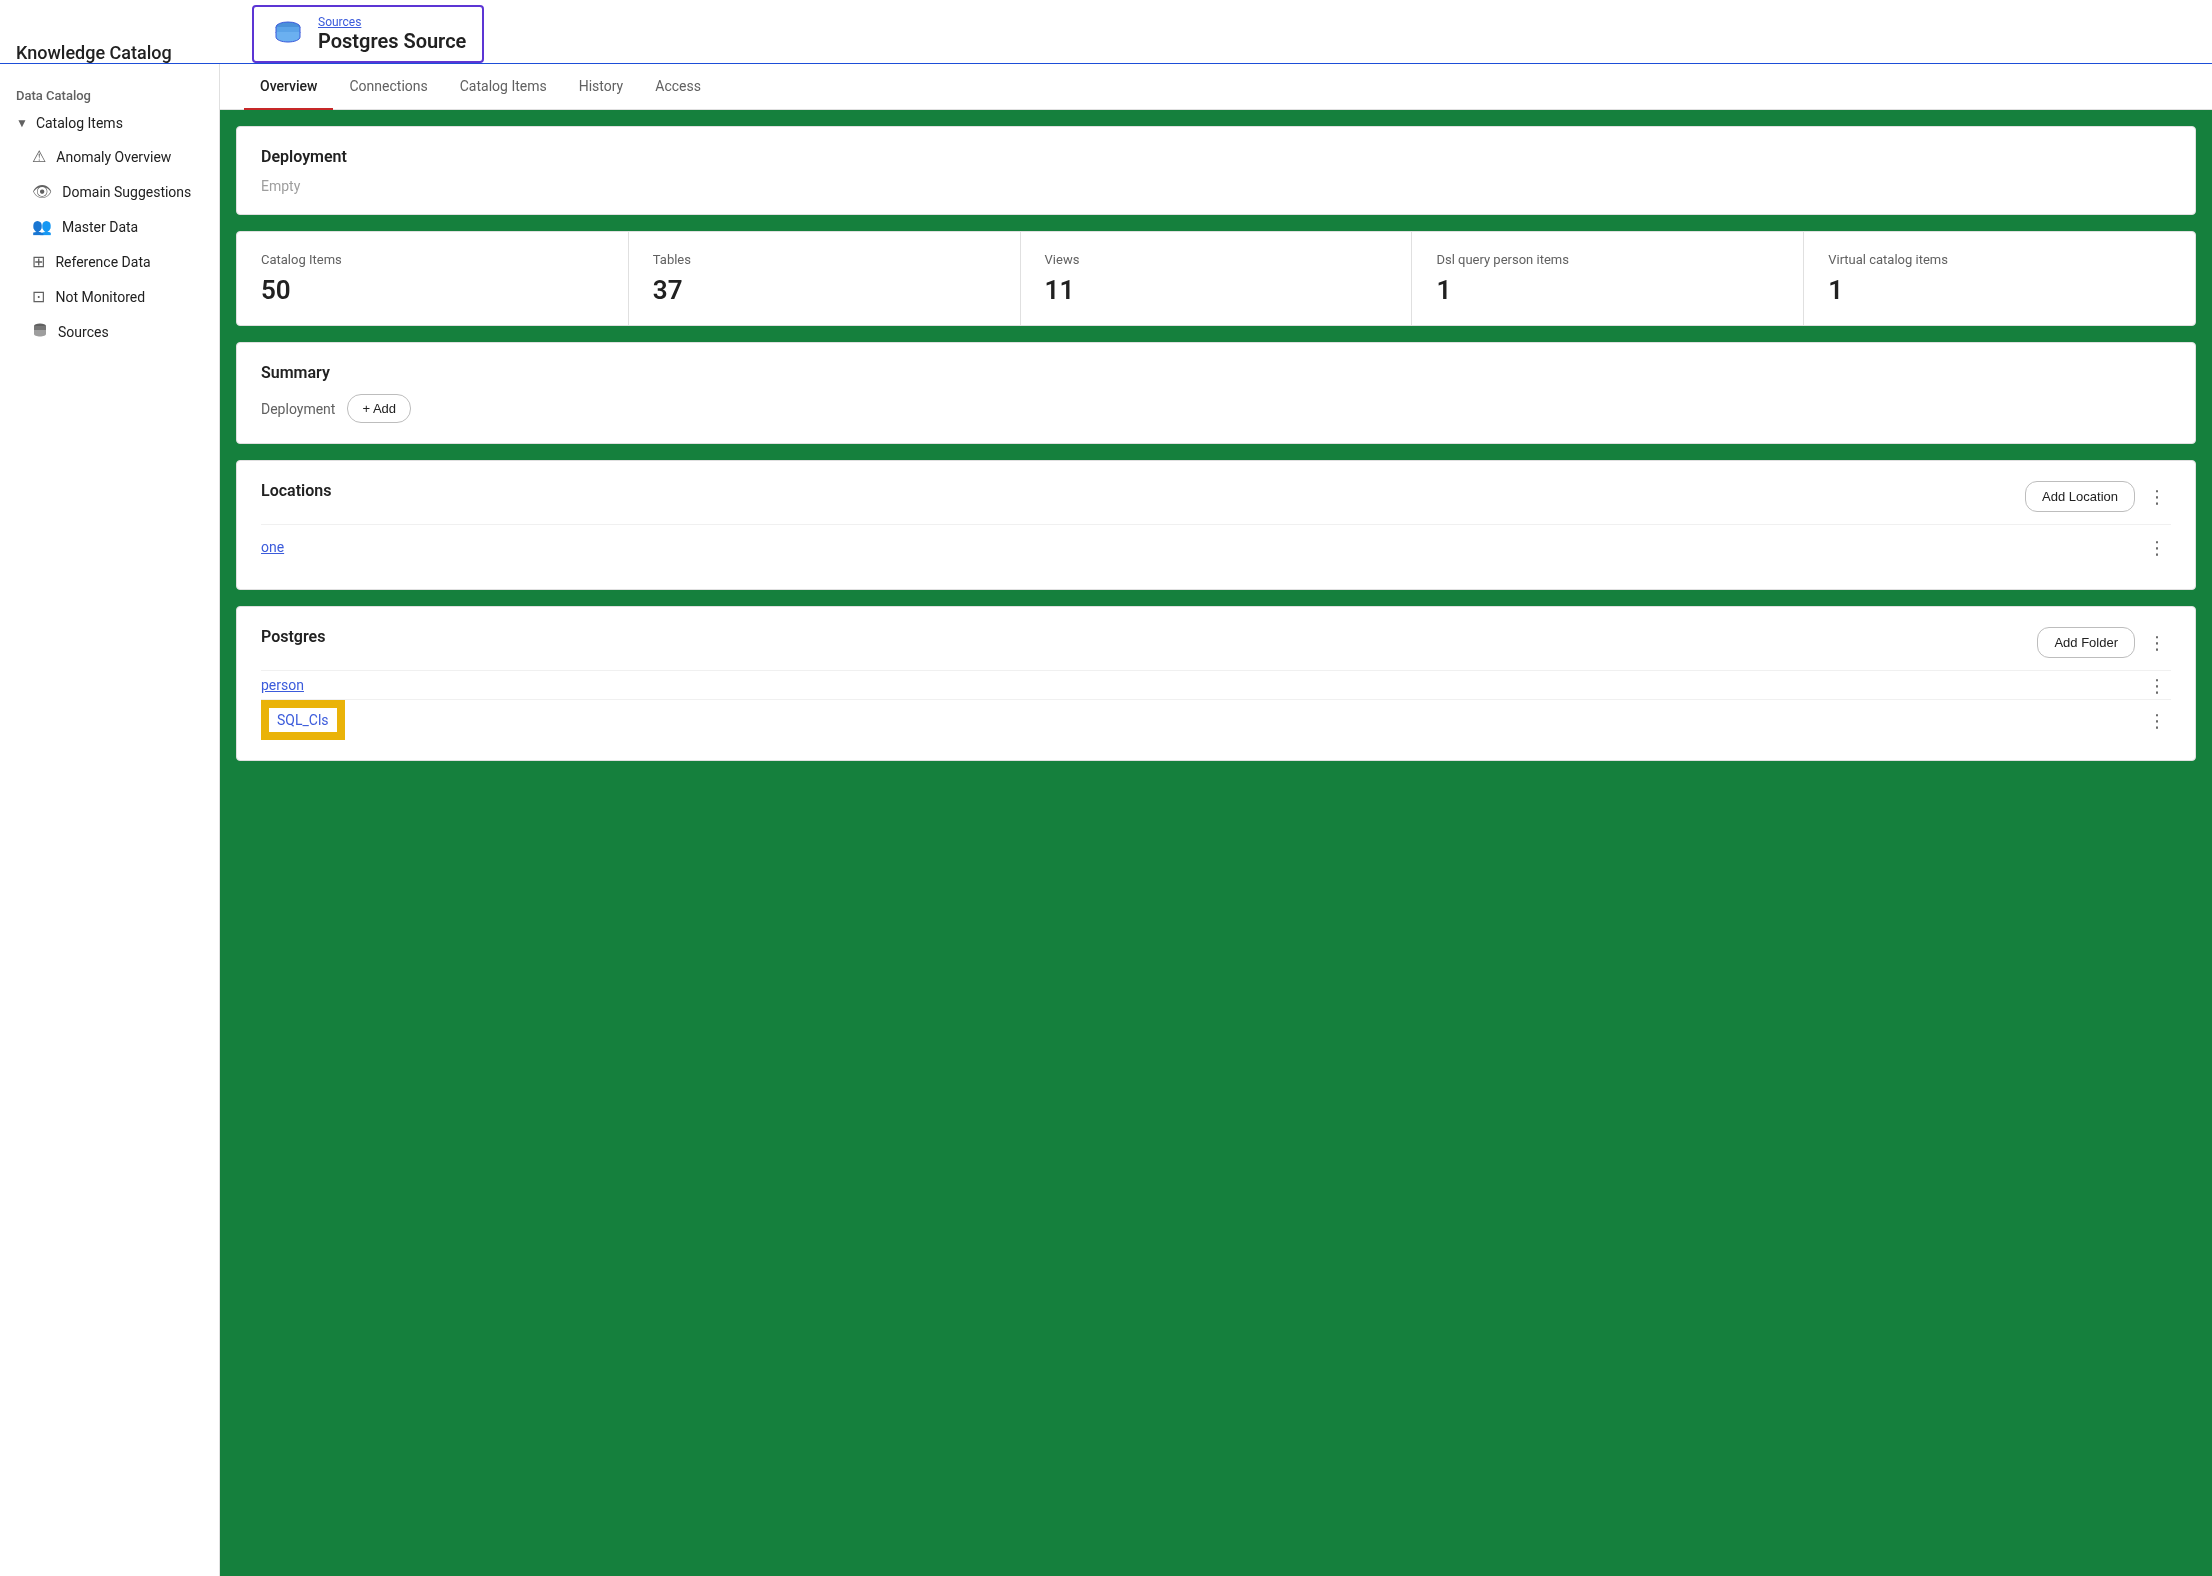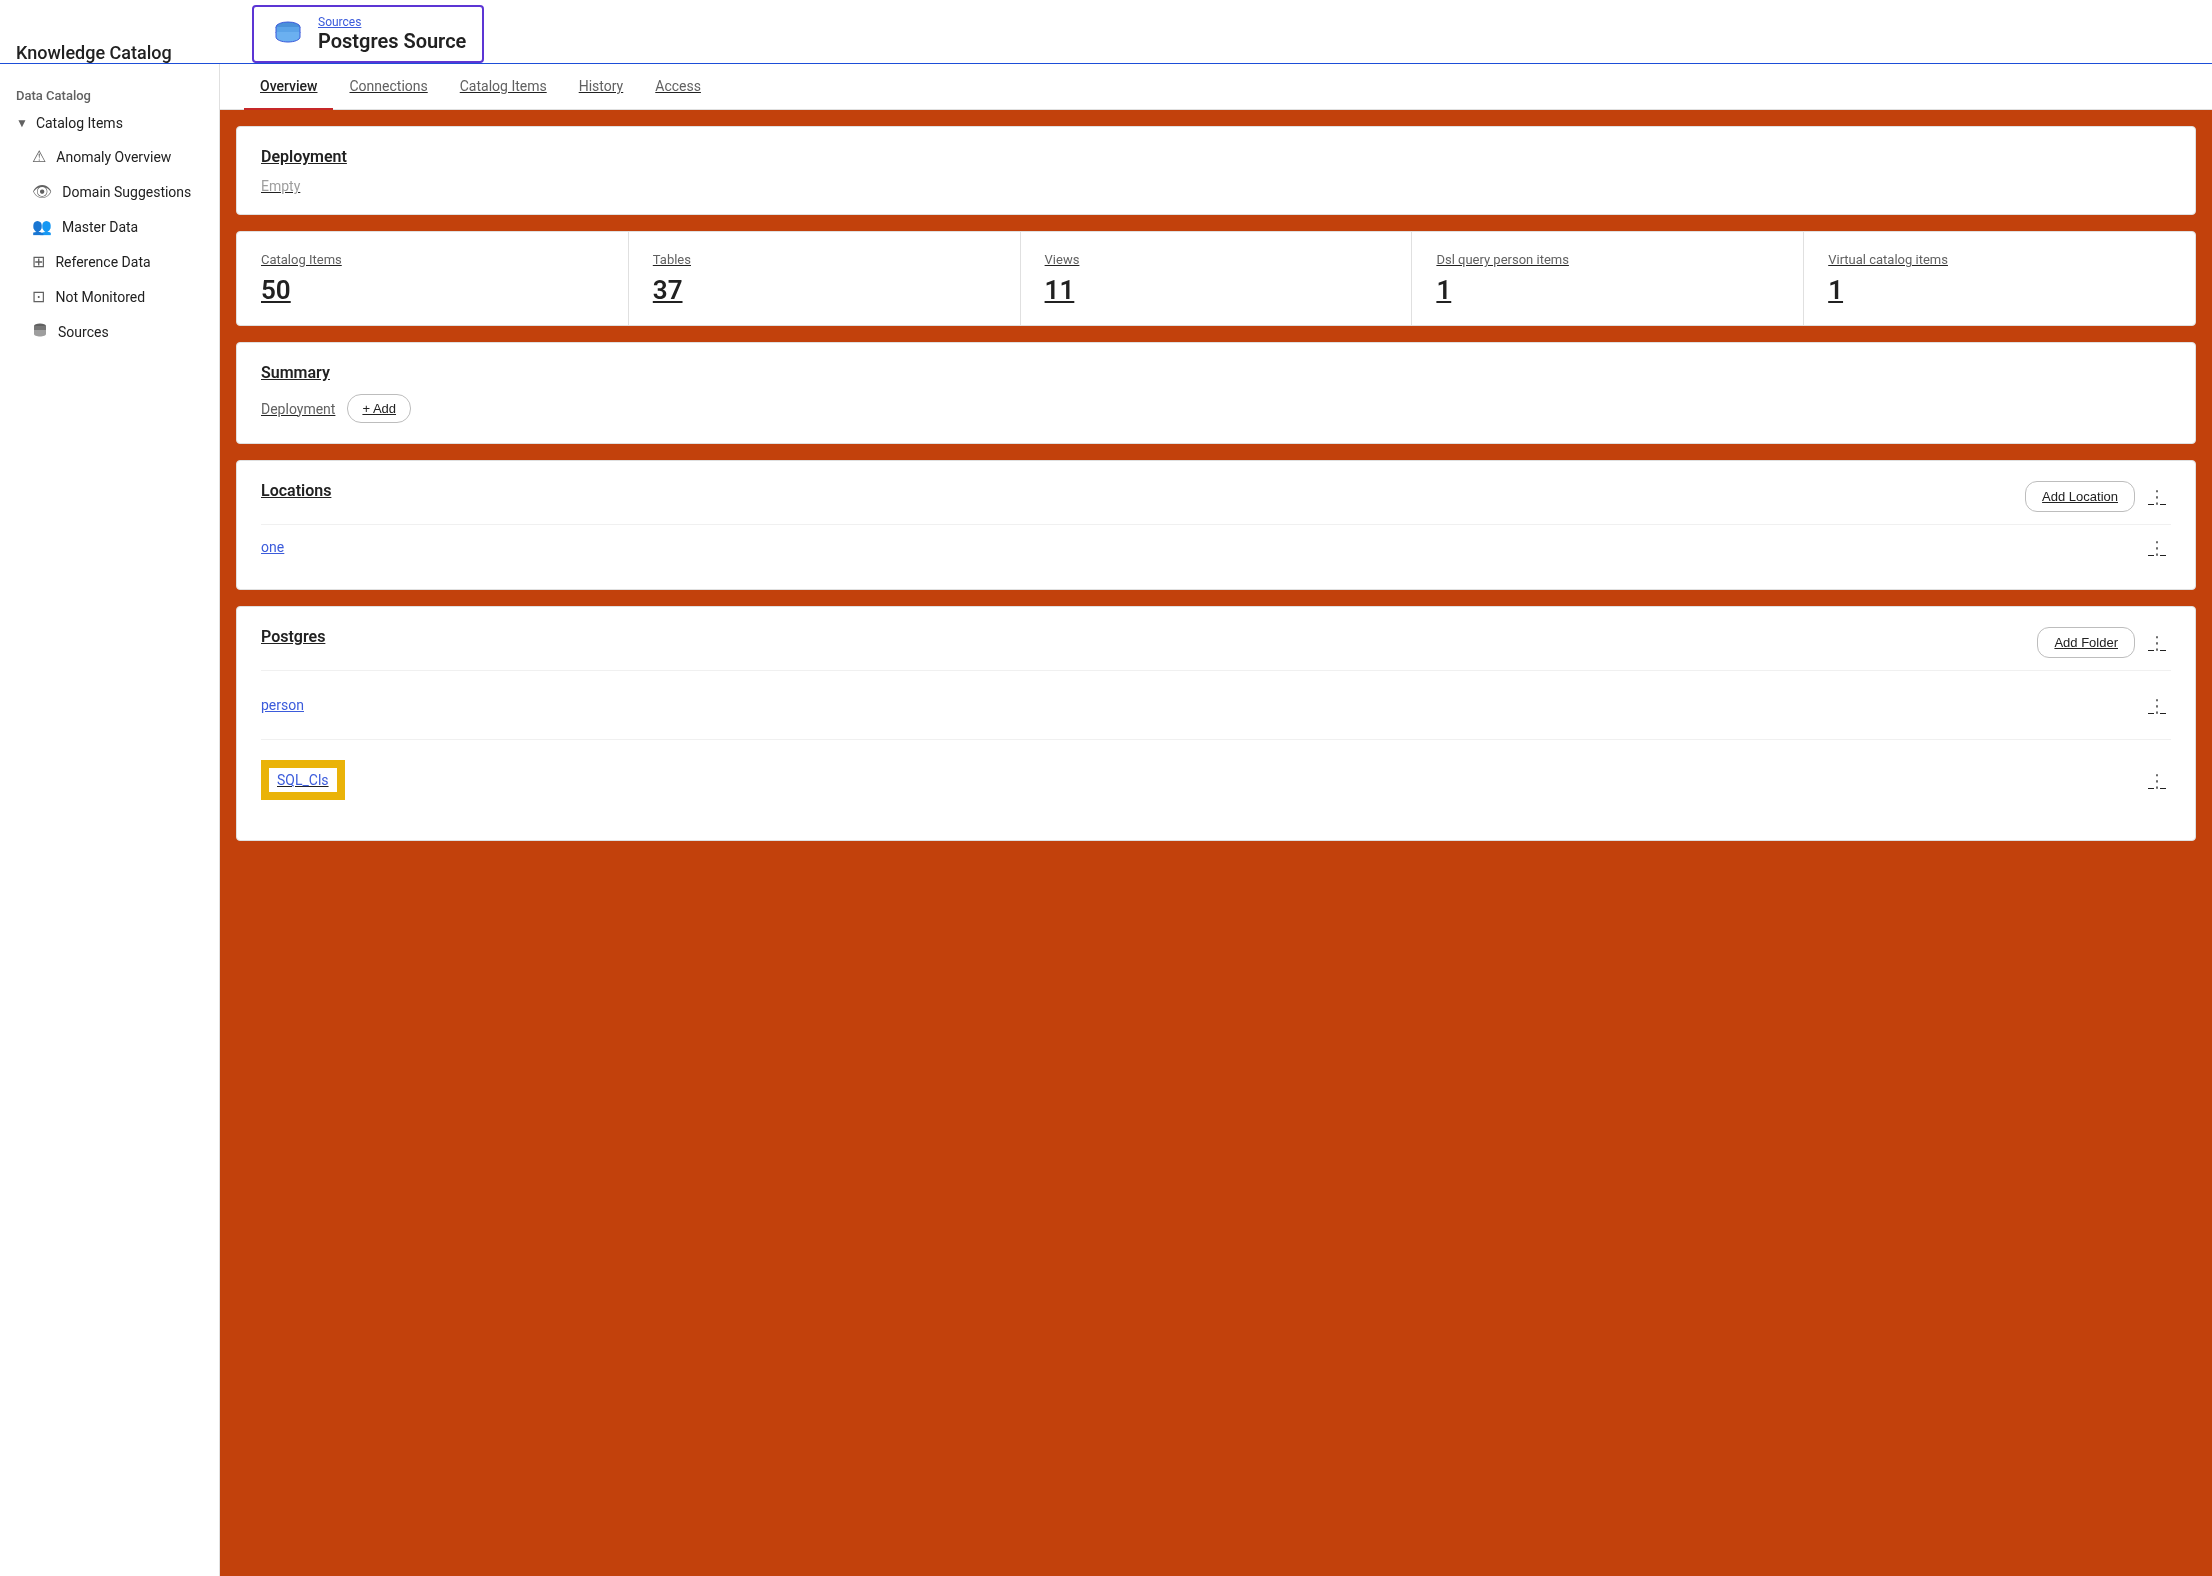--- a/index.html
+++ b/index.html
@@ -102,21 +102,21 @@
       align-items: center;
       gap: 10px;
       padding: 8px 16px 8px 32px;
       cursor: pointer;
       font-size: 14px;
       color: #212121;
     }
     
     .sidebar-item .item-icon { font-size: 16px; color: #616161; }
     
-    .main-content { flex: 1; overflow-y: auto; padding: 0; background: #c2410c; text-decoration: underline; }
+    .main-content { flex: 1; overflow-y: auto; padding: 0; background: #15803d; }
     
     .tabs-bar {
       background: #fff;
       border-bottom: 1px solid #e0e0e0;
       display: flex;
       align-items: center;
       padding: 0 24px;
       gap: 0;
     }
     
@@ -258,21 +258,21 @@
       color: #3b5bdb;
       text-decoration: underline;
       cursor: pointer;
       font-size: 14px;
     }
     
     .workspace-item {
       display: flex;
       align-items: center;
       justify-content: space-between;
-      padding: 20px 0;
+      padding: 0 0;
       border-top: 1px solid #f0f0f0;
     }
     
     .workspace-link {
       color: #3b5bdb;
       text-decoration: underline;
       cursor: pointer;
       font-size: 14px;
     }
     

